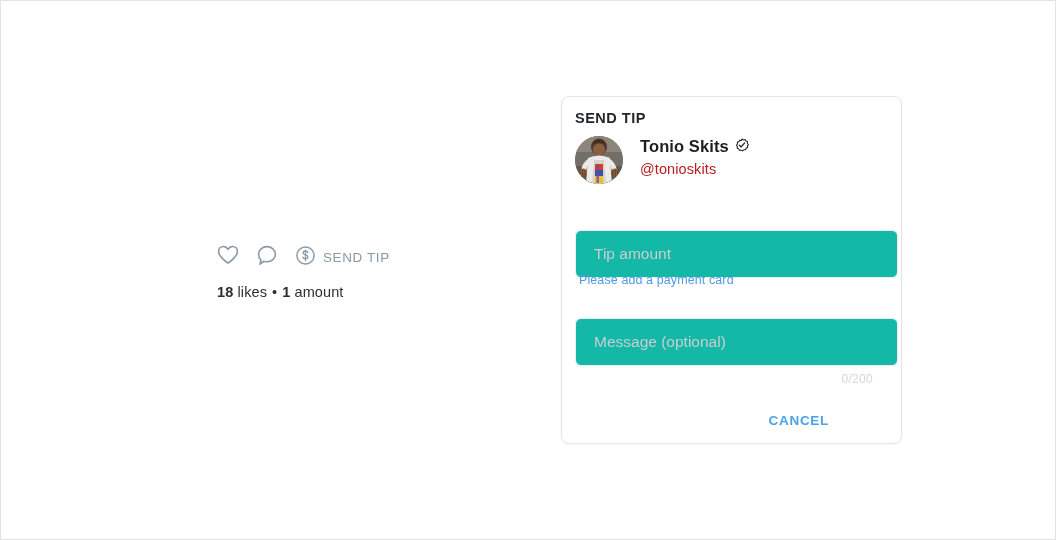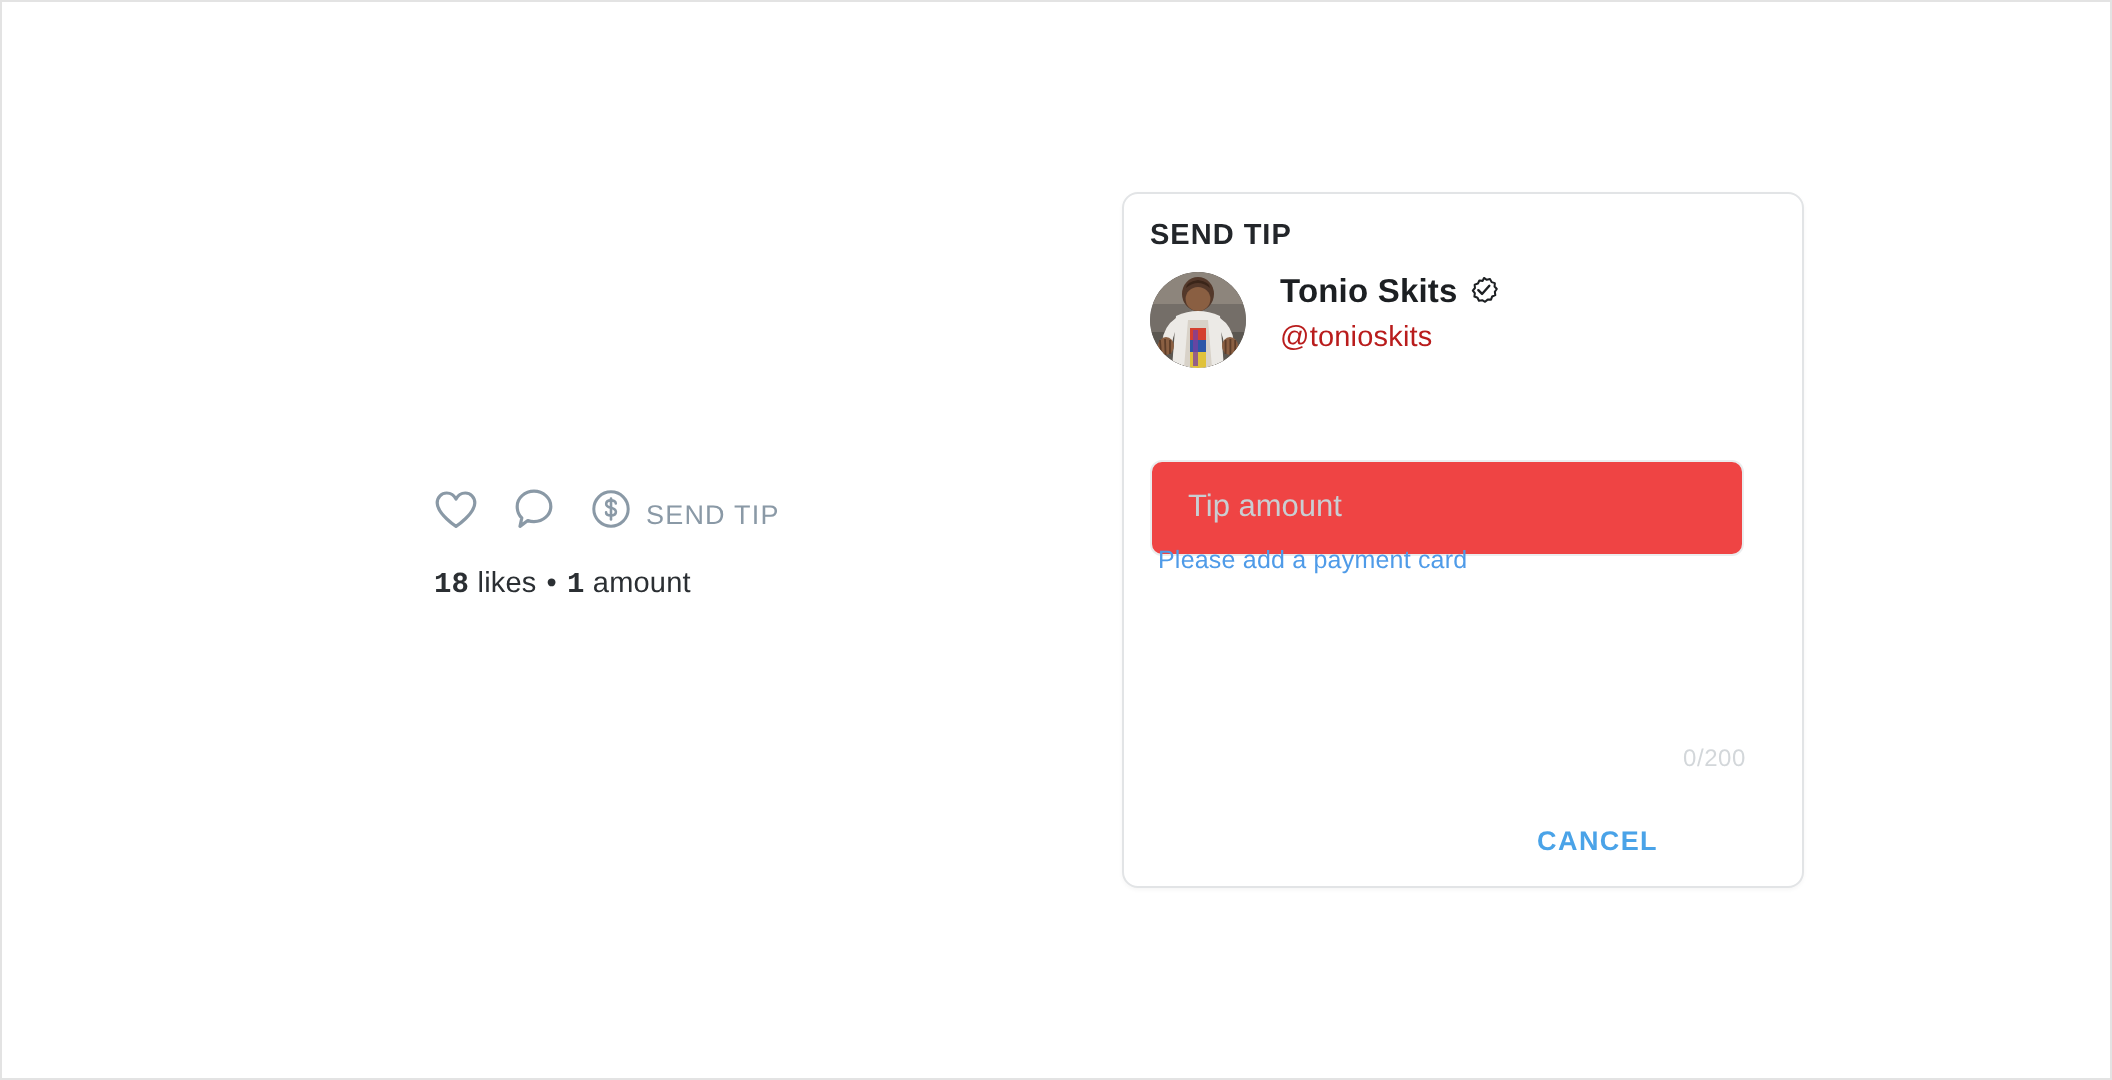--- a/index.html
+++ b/index.html
@@ -55,21 +55,21 @@
     margin-left: 7px;
     white-space: nowrap;
   }
   #post-stats {
     margin-top: 14px;
     font-size: 14.5px;
     color: #2b2f33;
     letter-spacing: 0.1px;
     white-space: nowrap;
   }
-  #post-stats .num { font-weight: bold; font-family: Liberation Mono, monospace; }
+  #post-stats .num { font-weight: bold; }
   #post-stats .sep { margin: 0 5px; color: #2b2f33; }
 
   
   #tip-card {
     position: absolute;
     left: 560px;
     top: 95px;
     width: 341px;
     height: 348px;
     box-sizing: border-box;
@@ -129,26 +129,26 @@
     margin-top: 5px;
     font-size: 14.5px;
     color: #b91c1c;
     letter-spacing: 0.1px;
   }
 
   
   .field-input {
     position: absolute;
     left: 13px;
-    width: 297px;
+    width: 323px;
     height: 48px;
     box-sizing: border-box;
     border: 1px solid #ebedee;
     border-radius: 6px;
-    background: #ef4444;
+    background: #14b8a6;
     font-family: "Liberation Sans", sans-serif;
     font-size: 15.5px;
     color: #2b2f33;
     padding: 0 18px;
     outline: none;
   }
   .field-input::placeholder {
     color: #c9ced2;
   }
   #tip-amount-input { top: 133px; }
@@ -292,20 +292,21 @@
         </div>
         <div id="creator-handle">@tonioskits</div>
       </div>
 
     </div>
 
     <input id="tip-amount-input" class="field-input" type="text" placeholder="Tip amount" style="">
 
     <div id="payment-hint">Please add a payment card</div>
 
+    <input id="message-input" class="field-input" type="text" placeholder="Message (optional)" style="">
 
     <div id="char-counter">0/200</div>
 
     <div id="card-actions">
       <button id="cancel-button" class="text-button">CANCEL</button>
     </div>
 
   </div>
 
 </div>

